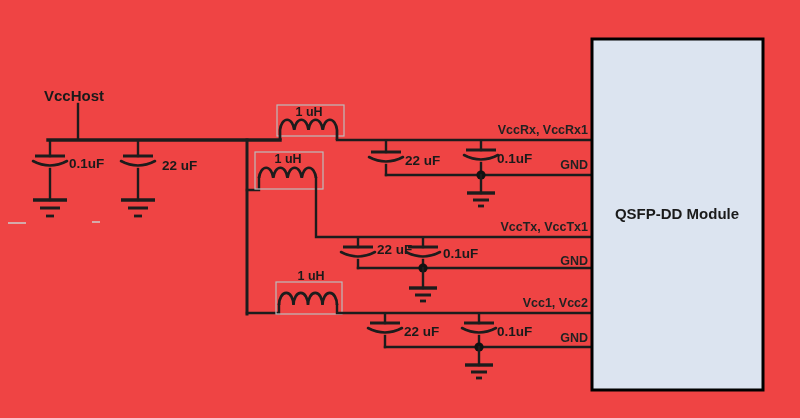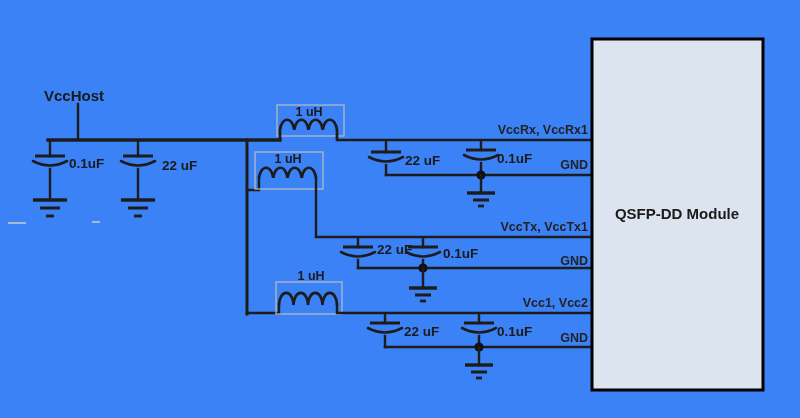--- a/index.html
+++ b/index.html
@@ -1,16 +1,16 @@
 <!DOCTYPE html>
 <html><head>
 <meta charset="utf-8">
 <style>
   html,body{margin:0;padding:0;background:#ffffff;}
-  .page{position:relative;width:800px;height:418px;background:#3b82f6;overflow:hidden;
+  .page{position:relative;width:800px;height:418px;background:#ef4444;overflow:hidden;
         font-family:"Liberation Sans",sans-serif;}
   svg text{font-family:"Liberation Sans",sans-serif;fill:#1a1a1a;font-weight:600;}
   .wire{stroke:#1c1c1c;stroke-width:2.4;fill:none;stroke-linecap:square;}
   .wire-thick{stroke-width:3.4;}
   .wire-med{stroke-width:3;}
   .plate{stroke:#1c1c1c;stroke-width:3;fill:none;stroke-linecap:butt;}
   .arcplate{stroke:#1c1c1c;stroke-width:2.6;fill:none;stroke-linecap:round;}
   .coil{stroke:#1c1c1c;stroke-width:2.7;fill:none;}
   .coilbox{fill:none;stroke:#bcbcbc;stroke-width:1.2;}
   .g1{stroke:#1c1c1c;stroke-width:3.4;fill:none;stroke-linecap:butt;}

